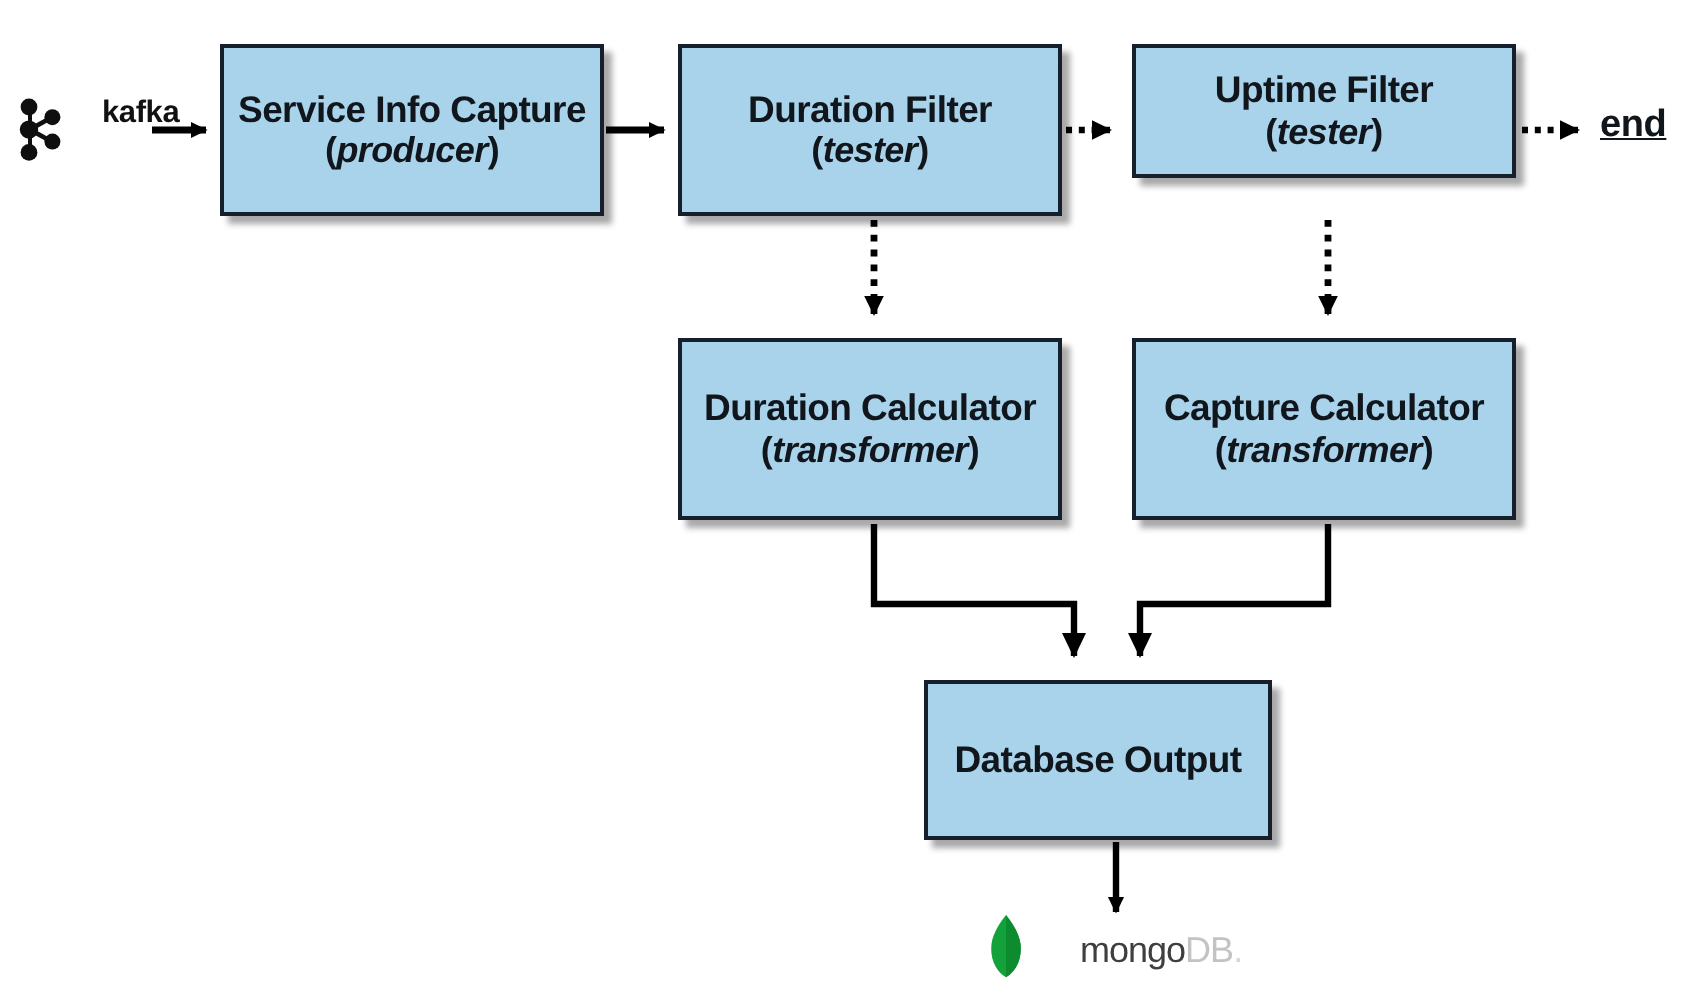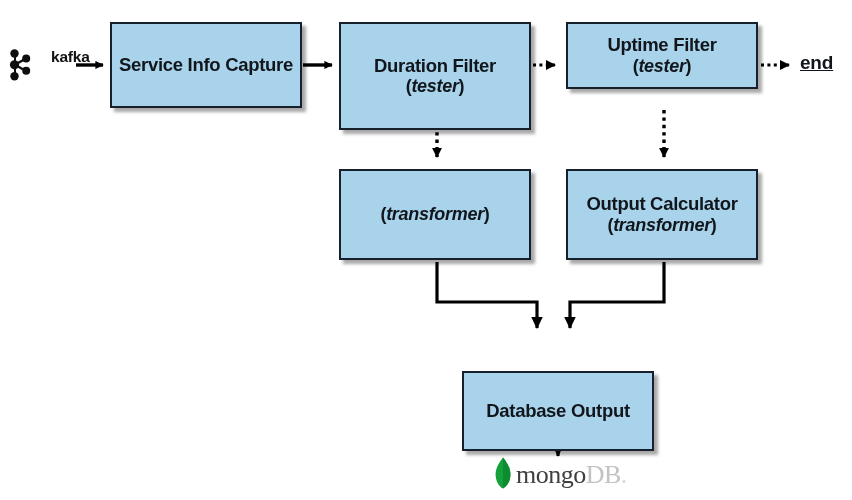--- a/index.html
+++ b/index.html
@@ -67,24 +67,25 @@
     color:#11161c;
     letter-spacing:-0.2px;
     text-decoration:underline;
   }
   .mongo-group{
     position:absolute;
     left:492px;top:456px;
     display:flex;align-items:center;gap:2px;
   }
   .mongo-word{
-    font-family:Liberation Serif, serif;
-    font-size:26px;
+    font-family:Liberation Sans, sans-serif;
+    font-size:18px;
     letter-spacing:-0.5px;
     color:#3f3f3f;
+    margin-left:24px;
   }
   .mongo-word .db{color:#c3c3c3;}
   .mongo-word .dot{color:#d6d6d6;}
 </style>
 </head>
 <body>
 
 <div id="stage">
 
   <svg class="svg-layer" viewBox="0 0 852 500">
@@ -152,42 +153,44 @@
         </g>
       </svg>
     </span>
     <span class="kafka-word">kafka</span>
   </div>
 
   <div class="end-label">end</div>
 
   <div class="node" style="left:110px;top:22px;width:192px;height:86px;">
     <div class="title">Service Info Capture</div>
-  </div>
-
-  <div class="node" style="left:339px;top:22px;width:192px;height:108px;">
+    <div class="role"><span class="paren">(</span><span>producer</span><span class="paren">)</span></div>
+  </div>
+
+  <div class="node" style="left:339px;top:22px;width:192px;height:86px;">
     <div class="title">Duration Filter</div>
     <div class="role"><span class="paren">(</span><span>tester</span><span class="paren">)</span></div>
   </div>
 
   <div class="node" style="left:566px;top:22px;width:192px;height:67px;">
     <div class="title">Uptime Filter</div>
     <div class="role"><span class="paren">(</span><span>tester</span><span class="paren">)</span></div>
   </div>
 
   <div class="node" style="left:339px;top:169px;width:192px;height:91px;">
+    <div class="title">Duration Calculator</div>
     <div class="role"><span class="paren">(</span><span>transformer</span><span class="paren">)</span></div>
   </div>
 
   <div class="node" style="left:566px;top:169px;width:192px;height:91px;">
-    <div class="title">Output Calculator</div>
+    <div class="title">Capture Calculator</div>
     <div class="role"><span class="paren">(</span><span>transformer</span><span class="paren">)</span></div>
   </div>
 
-  <div class="node" style="left:462px;top:340px;width:192px;height:80px;margin-top:31px;">
+  <div class="node" style="left:462px;top:340px;width:174px;height:80px;">
     <div class="title">Database Output</div>
   </div>
 
   <div class="mongo-group">
     <span>
       <svg width="22" height="34" viewBox="0 0 22 34" aria-hidden="true">
         <path d="M11,1.5 C15.6,7.4 18.4,12.6 18.4,18.2 C18.4,25.2 15.2,30.2 11,32.6
                  C6.8,30.2 3.6,25.2 3.6,18.2 C3.6,12.6 6.4,7.4 11,1.5 z" fill="#12a13a"></path>
         <path d="M11,1.5 C15.6,7.4 18.4,12.6 18.4,18.2 C18.4,25.2 15.2,30.2 11,32.6 L11,1.5 z" fill="#0c8c2f"></path>
       </svg>

